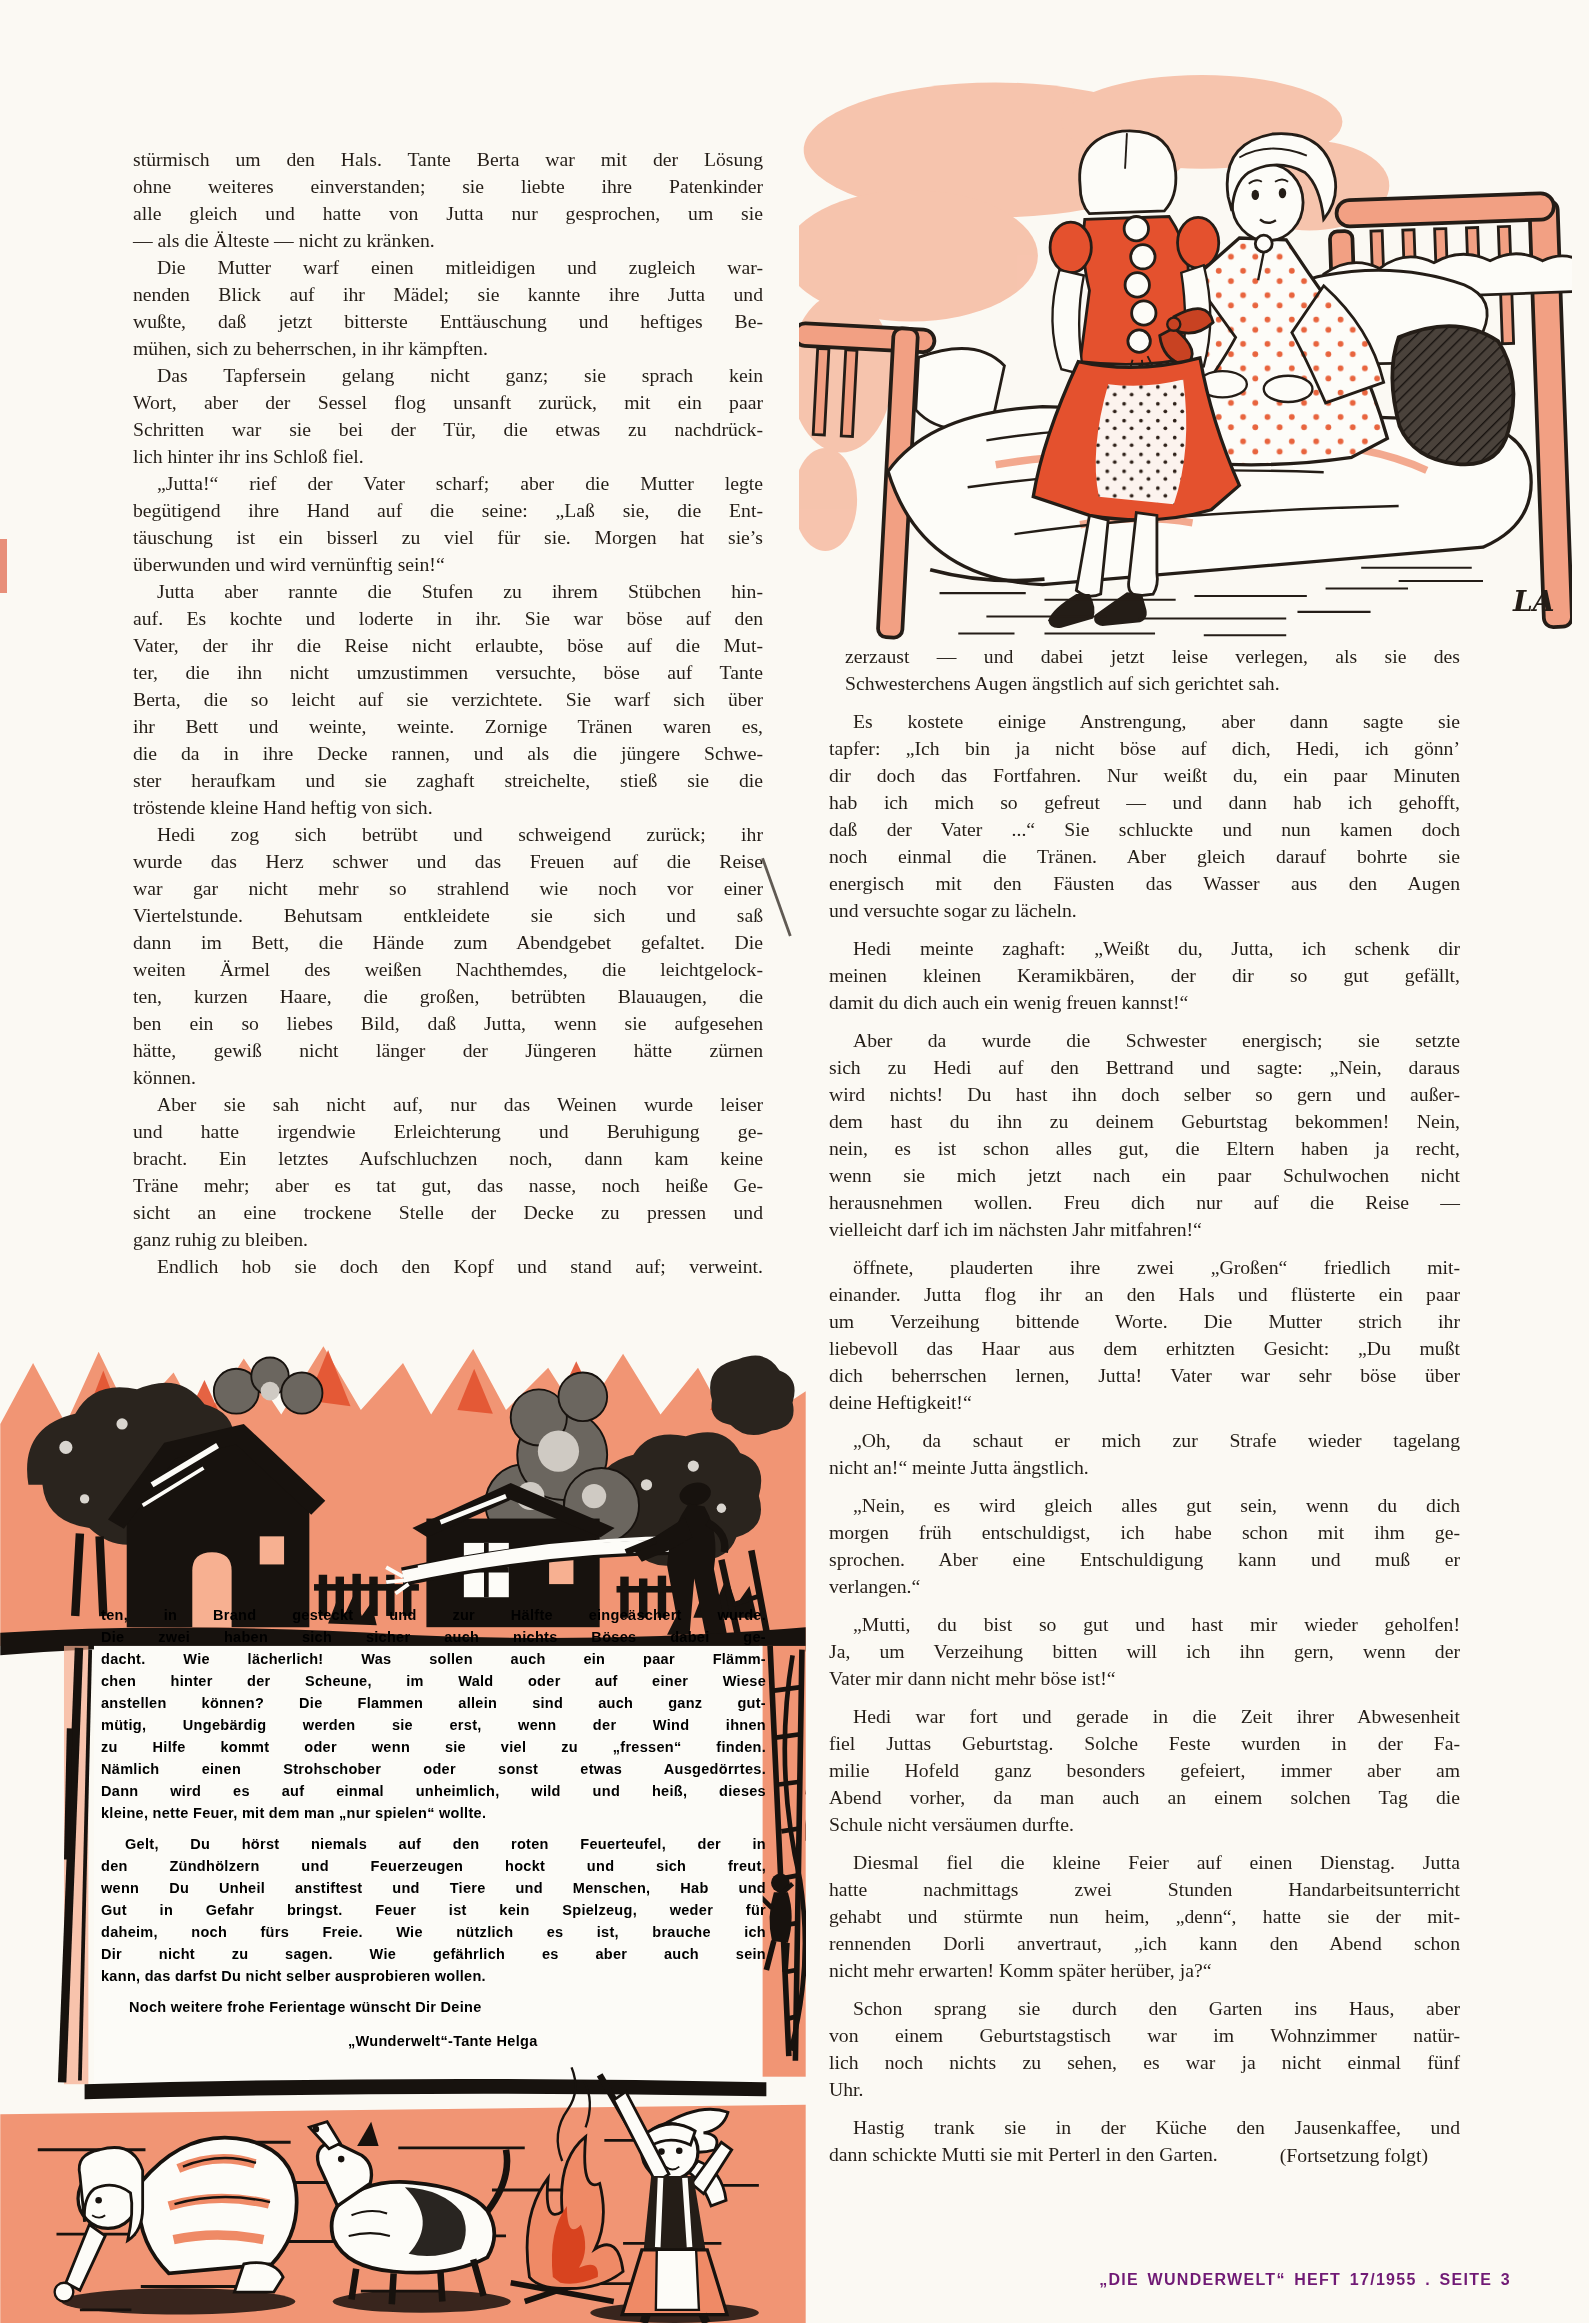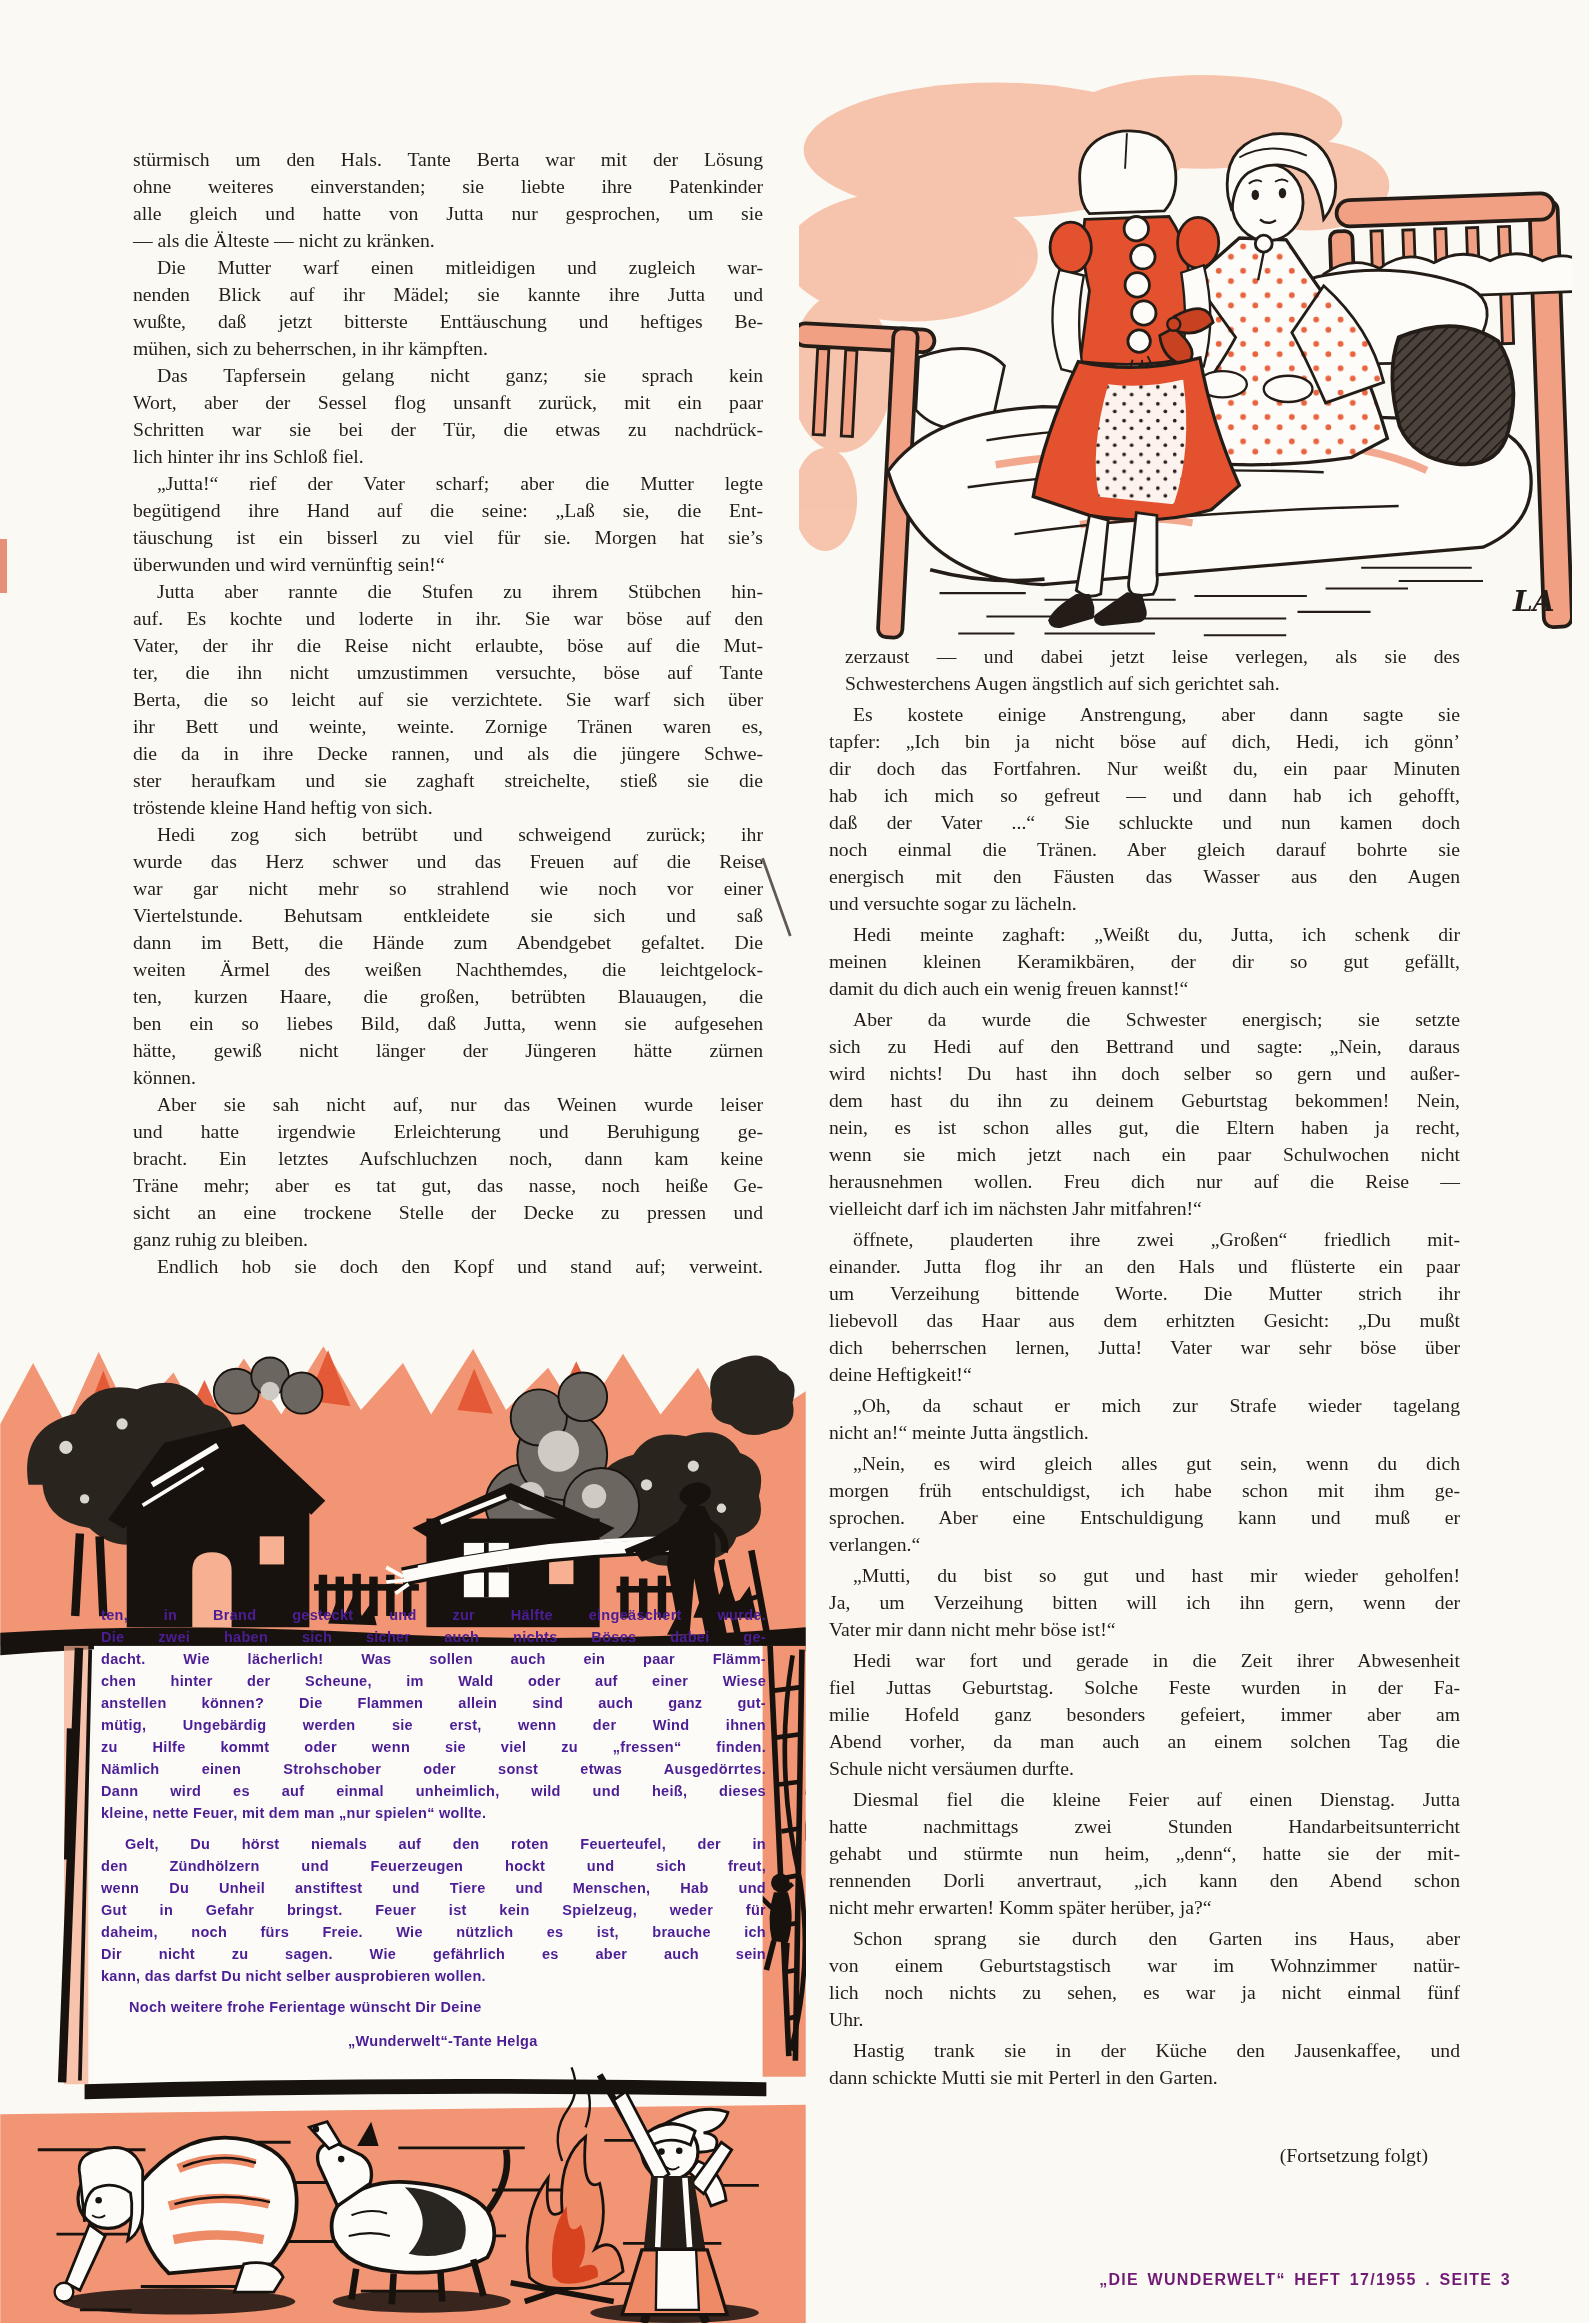--- a/index.html
+++ b/index.html
@@ -6,32 +6,32 @@
   .page{
     position:relative; width:1589px; height:2324px;
     background:#fbf9f3; overflow:hidden;
     font-family:"Liberation Serif", serif;
     color:#241d17;
   }
   
   .col{position:absolute;}
   .col-left{left:133px; top:146px; width:630px; font-size:19.7px; line-height:27px;}
   .col-right{left:829px; top:643px; width:631px; font-size:19.7px; line-height:27px;}
-  .col-right .para{margin-top:4px;}
+  .col-right .para{margin-top:11px;}
   .col-right .para:first-child{margin-top:0;margin-left:16px;}
   .line{text-align:justify; text-align-last:justify; white-space:normal;}
   .line.last{text-align-last:left;}
   .para.ind .line:first-child{text-indent:24px;}
   .continuation{ text-align:right; padding-right:32px; margin-top:7.5px; font-size:19.7px; }
   
   .fire-panel{
     position:absolute; left:101px; top:1604px; width:665px;
     font-family:"Liberation Sans", sans-serif; font-weight:700;
     font-size:14.5px; line-height:22px; letter-spacing:0.3px;
-    color:#4c1d95;
+    color:#000000;
   }
   .fire-panel .para + .para{margin-top:9.4px;}
   .fp-closing{margin-top:8.4px; text-indent:28px;}
   .fp-signature{margin-top:12px; margin-left:247px;}
   
   .footer{
     position:absolute; left:796px; top:2271px; width:715px;
     text-align:right; font-family:"Liberation Sans", sans-serif;
     font-weight:700; font-size:16px; letter-spacing:1.3px; word-spacing:2.8px;
     color:#701a75;

